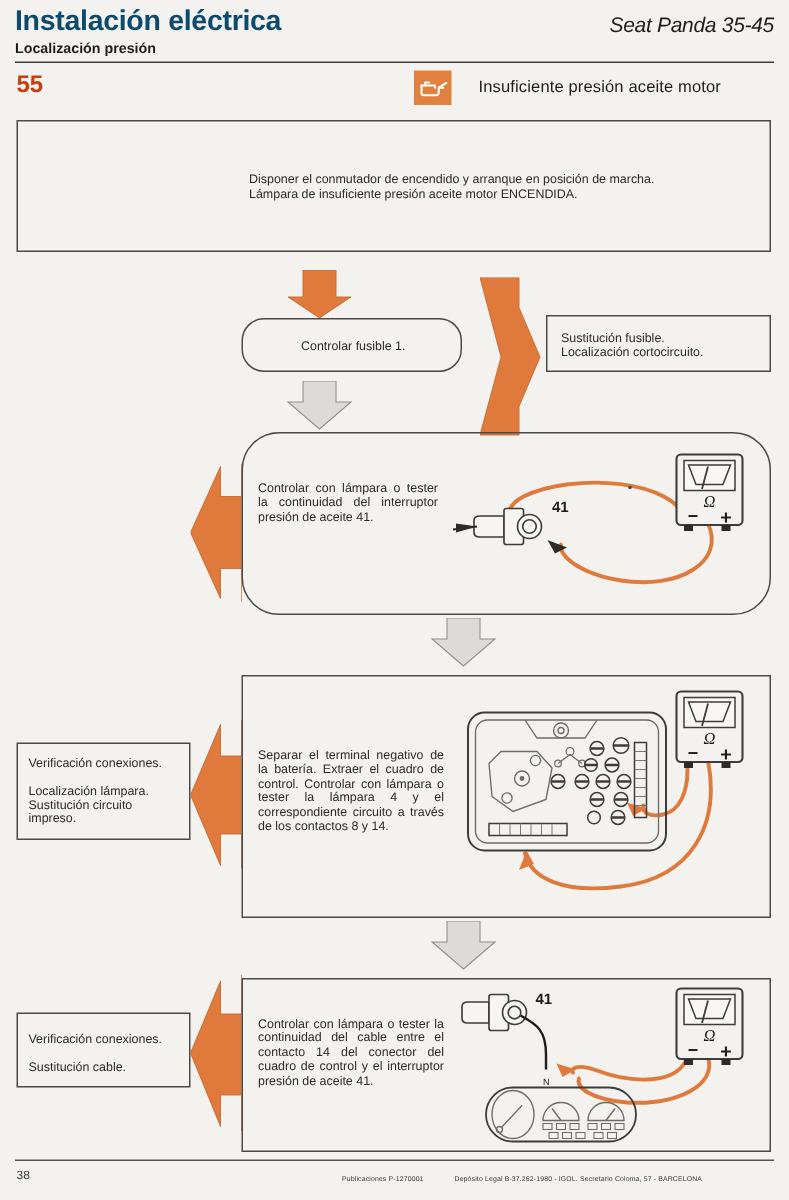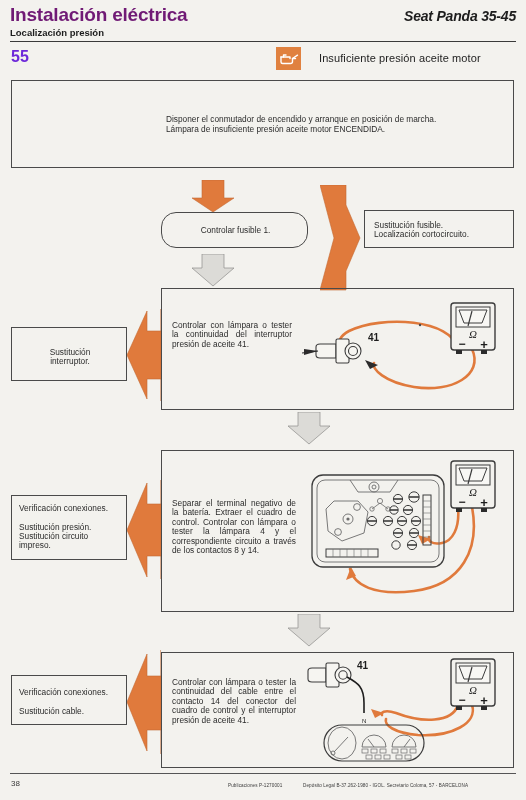--- a/index.html
+++ b/index.html
@@ -10,39 +10,39 @@
     color:#2b2b2b;
     position:relative;
     overflow:hidden;
   }
   .page{position:absolute;left:0;top:0;width:526px;height:800px;}
 
   
   .hdr{position:absolute;left:10px;top:4px;width:506px;}
   .hdr-title{
     font-size:19px;font-weight:bold;letter-spacing:-0.2px;
-    color:#701a75;display:inline-block;
+    color:#0c4a6e;display:inline-block;
   }
   .hdr-model{
     position:absolute;right:0;top:4px;
-    font-size:14px;font-weight:bold;font-style:italic;color:#1d1d1d;
+    font-size:14px;font-weight:normal;font-style:italic;color:#1d1d1d;
     letter-spacing:-0.2px;
   }
   .hdr-sub{
     position:absolute;left:0;top:23px;
     font-size:9.5px;font-weight:bold;color:#1d1d1d;
   }
   .hdr-rule{
     position:absolute;left:10px;top:41px;width:506px;height:1px;background:#3a3a3a;
   }
 
   
   .fault-num{
     position:absolute;left:11px;top:48px;
-    font-size:16px;font-weight:bold;color:#6d28d9;
+    font-size:16px;font-weight:bold;color:#c2410c;
   }
   .fault-icon{
     position:absolute;left:276px;top:47px;width:25px;height:23px;
     background:#e0813f;
   }
   .fault-icon svg{display:block;}
   .fault-label{
     position:absolute;left:319px;top:52px;
     font-size:11px;color:#1d1d1d;letter-spacing:.1px;
   }
@@ -121,32 +121,28 @@
     <div class="txt" style="left:9px;top:10px;width:136px;">Sustitución fusible.</div>
     <div class="txt" style="left:9px;top:19px;width:136px;">Localización cortocircuito.</div>
   </div>
 
   <div class="arrow" style="left:190px;top:254px;width:46px;height:33px;">
     <svg width="46" height="33" viewBox="0 0 46 33">
       <polygon points="12,0 34,0 34,14 44,14 23,32 2,14 12,14" fill="#dcdbd7" stroke="#8d8d8a" stroke-width="0.7"></polygon>
     </svg>
   </div>
 
-  <div class="box" style="left:11px;top:327px;width:116px;height:54px;">
-    <div class="txt ctr" style="left:0;top:20px;width:116px;">Sustitución</div>
-    <div class="txt ctr" style="left:0;top:29px;width:116px;">interruptor.</div>
-  </div>
 
   <div class="arrow" style="left:127px;top:309px;width:34px;height:93px;">
     <svg width="34" height="93" viewBox="0 0 34 93">
       <polygon points="34,0 34,22 20,22 20,2 0,46 20,90 20,70 34,70 34,92" fill="#e07a3c" stroke="#c56a32" stroke-width="0.6"></polygon>
     </svg>
   </div>
 
-  <div class="box just" style="left:161px;top:288px;width:353px;height:122px;">
+  <div class="box just" style="left:161px;top:288px;width:353px;height:122px;border-radius:25px;">
     <div class="txt just" style="left:10px;top:32px;width:120px;">Controlar con lámpara o tester la continuidad del interruptor presión de aceite 41.</div>
 
     <div class="illus" style="left:140px;top:8px;width:205px;height:108px;">
       <svg width="205" height="108" viewBox="0 0 205 108">
 
         <g fill="none" stroke="#e07a3c" stroke-width="2.6" stroke-linecap="round">
           <path d="M156,52 C150,22 80,18 47,34 C28,44 38,62 54,60"></path>
           <path d="M170,52 C182,78 150,96 112,90 C82,85 70,72 72,66"></path>
         </g>
 
@@ -179,21 +175,21 @@
   </div>
 
   <div class="arrow" style="left:286px;top:412px;width:46px;height:33px;">
     <svg width="46" height="33" viewBox="0 0 46 33">
       <polygon points="12,0 34,0 34,14 44,14 23,32 2,14 12,14" fill="#dcdbd7" stroke="#8d8d8a" stroke-width="0.7"></polygon>
     </svg>
   </div>
 
   <div class="box" style="left:11px;top:495px;width:116px;height:65px;">
     <div class="txt just" style="left:7px;top:8px;width:103px;">Verificación conexiones.</div>
-    <div class="txt" style="left:7px;top:27px;width:103px;">Sustitución presión.</div>
+    <div class="txt" style="left:7px;top:27px;width:103px;">Localización lámpara.</div>
     <div class="txt just" style="left:7px;top:36px;width:103px;">Sustitución circuito impreso.</div>
   </div>
 
   <div class="arrow" style="left:127px;top:480px;width:34px;height:100px;">
     <svg width="34" height="100" viewBox="0 0 34 100">
       <polygon points="34,0 34,24 20,24 20,3 0,50 20,97 20,76 34,76 34,99" fill="#e07a3c" stroke="#c56a32" stroke-width="0.6"></polygon>
     </svg>
   </div>
 
   <div class="box just" style="left:161px;top:450px;width:353px;height:162px;">

